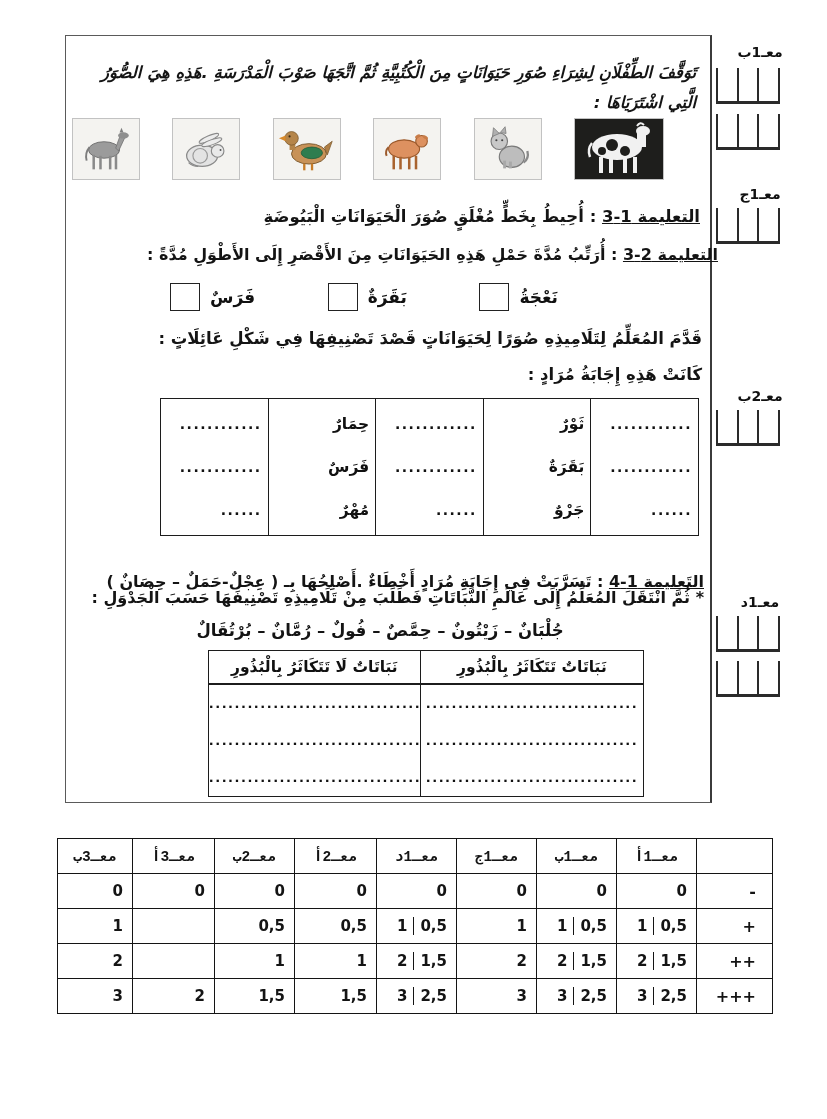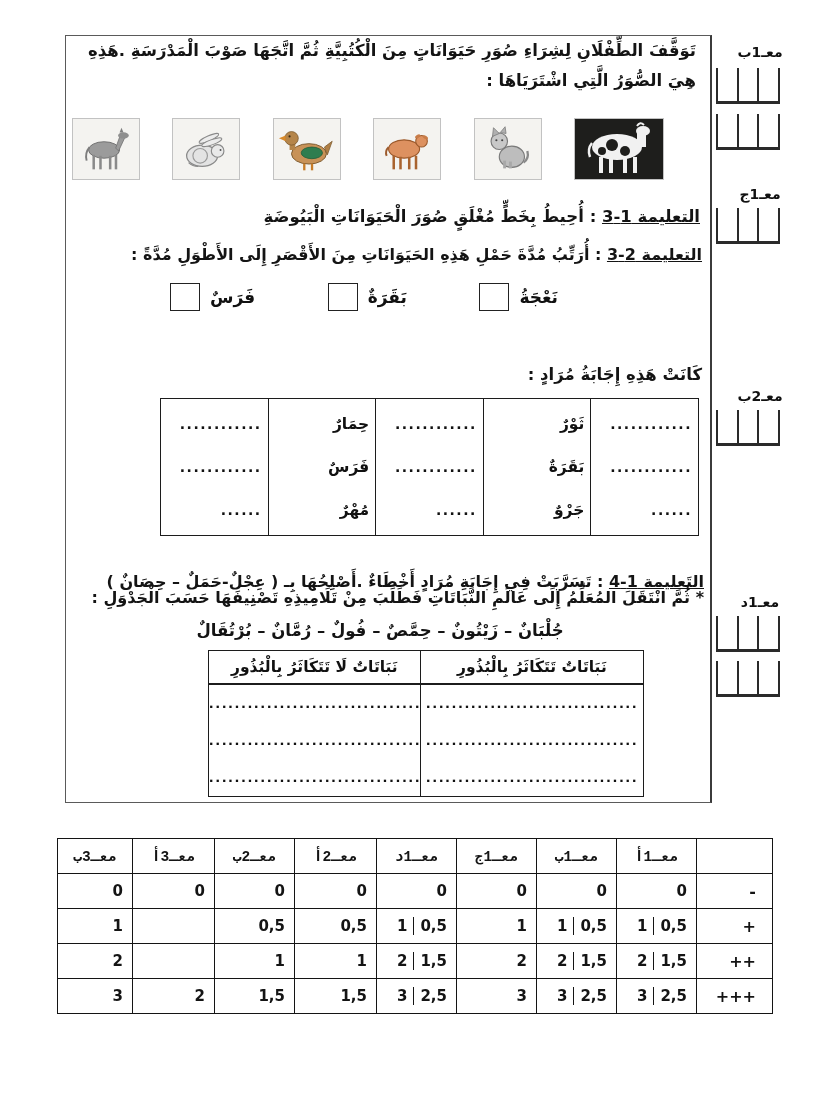--- a/index.html
+++ b/index.html
@@ -55,21 +55,21 @@
      border-inline-start:1.4px solid #141414;box-sizing:border-box;}
   .score-table td.splitcell{padding:0;}
 </style>
 </head>
 <body>
 
 <div class="sheet">
 
   <div class="abs content-box"></div>
 
-  <div class="abs ar t17" style="left:80px;top:36px;width:616px;">تَوَقَّفَ الطِّفْلَانِ لِشِرَاءِ صُوَرِ حَيَوَانَاتٍ مِنَ الْكُتُبِيَّةِ ثُمَّ اتَّجَهَا صَوْبَ الْمَدْرَسَةِ .هَذِهِ هِيَ الصُّوَرُ الَّتِي اشْتَرَيَاهَا :</div>
+  <div class="abs ar t17" style="left:80px;top:58px;width:616px;font-style:italic;">تَوَقَّفَ الطِّفْلَانِ لِشِرَاءِ صُوَرِ حَيَوَانَاتٍ مِنَ الْكُتُبِيَّةِ ثُمَّ اتَّجَهَا صَوْبَ الْمَدْرَسَةِ .هَذِهِ هِيَ الصُّوَرُ الَّتِي اشْتَرَيَاهَا :</div>
 
   <div class="abs animal-row">
     <div class="animal-frame">
       <svg width="62" height="52" viewBox="0 0 64 52">
         <ellipse cx="30" cy="27" rx="16" ry="8.5" fill="#9b9b9b" stroke="#6f6f6f" stroke-width="1"></ellipse>
         <polygon points="42,25 47,11 52,13 45,28" fill="#9b9b9b" stroke="#6f6f6f" stroke-width="0.8"></polygon>
         <ellipse cx="50" cy="12" rx="5.5" ry="3.2" fill="#8f8f8f"></ellipse>
         <polygon points="46,9 48,4 50,9" fill="#7f7f7f"></polygon>
         <rect x="18" y="32" width="2.6" height="15" fill="#8a8a8a"></rect>
         <rect x="25" y="33" width="2.6" height="14" fill="#8a8a8a"></rect>
@@ -143,39 +143,40 @@
         <rect x="56" y="36" width="4" height="16" fill="#f1f1f1"></rect>
         <path d="M15,22 Q10,28 13,36" stroke="#f1f1f1" stroke-width="2.5" fill="none"></path>
       </svg>
     </div>
   </div>
 
   <div class="abs ar t17 nw" style="left:78px;top:202px;width:622px;">
     <span class="inst-label">التعليمة 1-3</span><span> : أُحِيطُ بِخَطٍّ مُغْلَقٍ صُوَرَ الْحَيَوَانَاتِ الْبَيُوضَةِ</span>
   </div>
 
-  <div class="abs ar t16 nw" style="left:80px;top:241px;width:622px;">
+  <div class="abs ar t16 nw" style="left:96px;top:241px;width:622px;">
     <span class="inst-label">التعليمة 2-3</span><span> : أُرَتِّبُ مُدَّةَ حَمْلِ هَذِهِ الحَيَوَانَاتِ مِنَ الأَقْصَرِ إِلَى الأَطْوَلِ مُدَّةً :</span>
   </div>
 
   <div class="abs order-row">
     <div class="order-item">
       <span>نَعْجَةُ</span>
       <div class="checkbox"></div>
     </div>
     <div class="order-item">
       <span>بَقَرَةٌ</span>
       <div class="checkbox"></div>
     </div>
     <div class="order-item">
       <span>فَرَسٌ</span>
       <div class="checkbox"></div>
     </div>
   </div>
 
+  <div class="abs ar t17 nw" style="left:80px;top:324px;width:622px;">قَدَّمَ المُعَلِّمُ لِتَلَامِيذِهِ صُوَرًا لِحَيَوَانَاتٍ قَصْدَ تَصْنِيفِهَا فِي شَكْلِ عَائِلَاتٍ :</div>
   <div class="abs ar t17 nw" style="left:80px;top:360px;width:622px;">كَانَتْ هَذِهِ إِجَابَةُ مُرَادٍ :</div>
 
   <div class="abs fam-table">
     <div class="fam-col">
       <span class="fam-line dots">............</span>
       <span class="fam-line dots">............</span>
       <span class="fam-line dots">......</span>
     </div>
     <div class="fam-col">
       <span class="fam-line">ثَوْرٌ</span>

